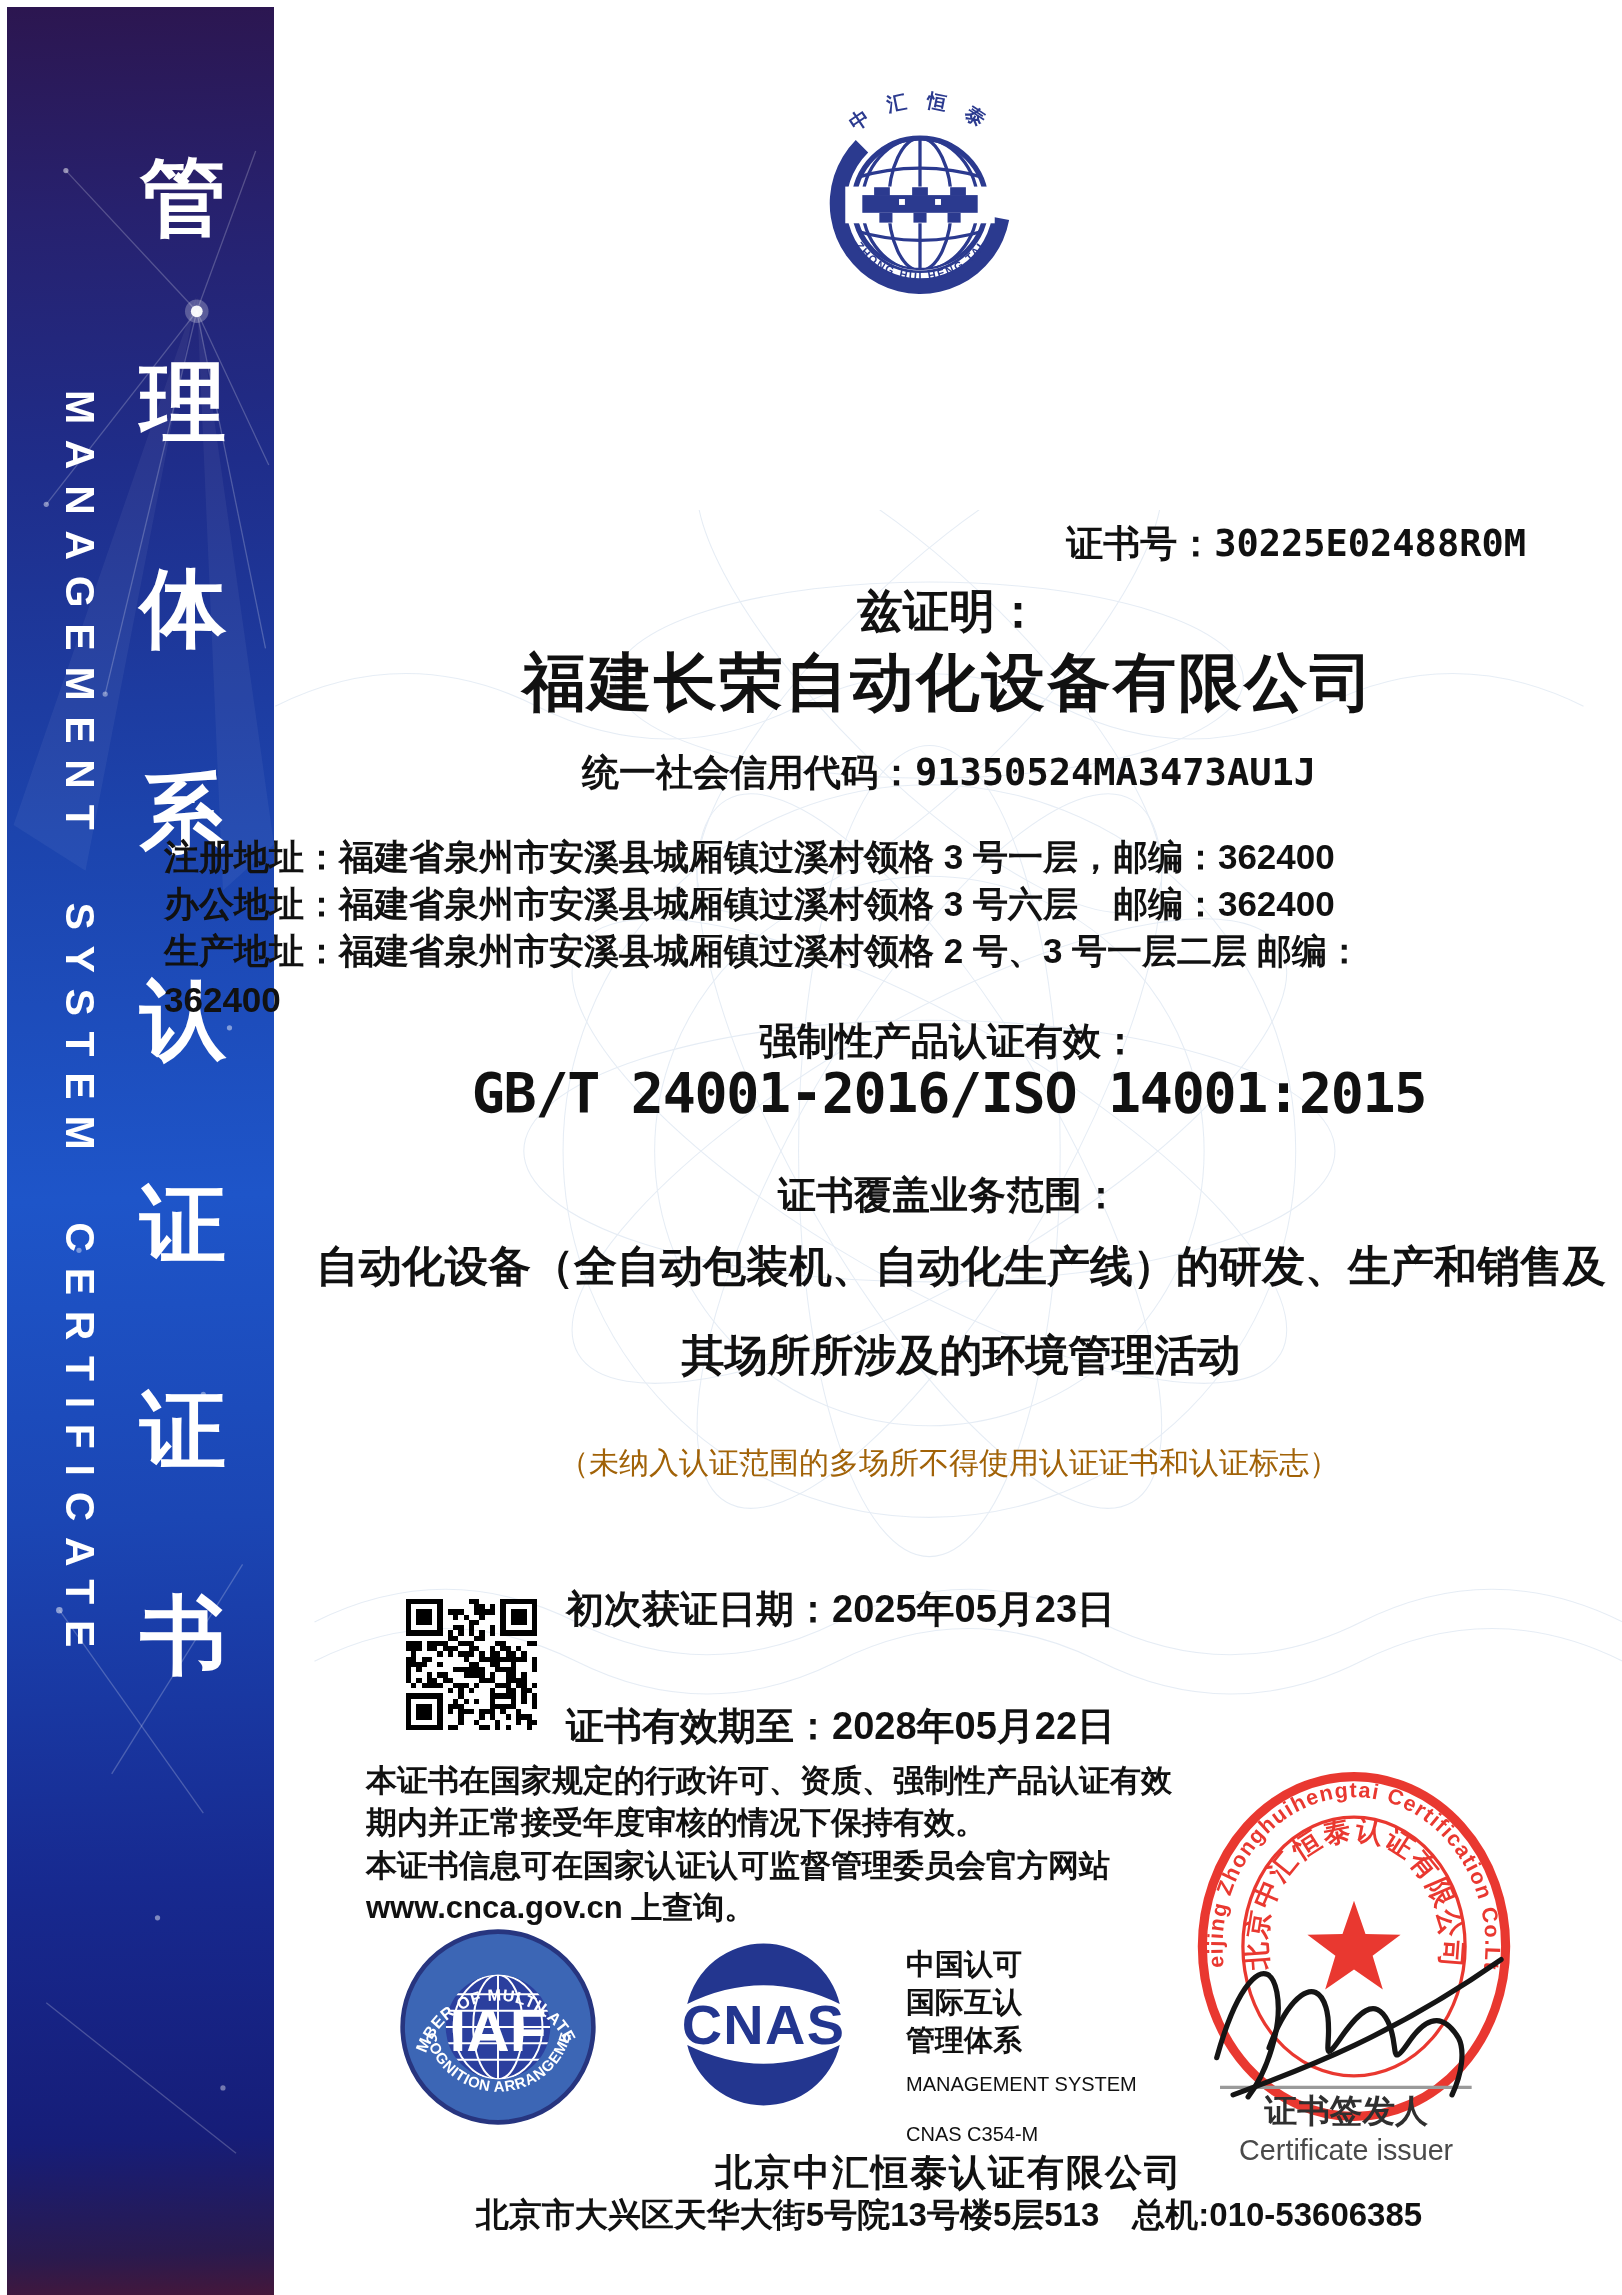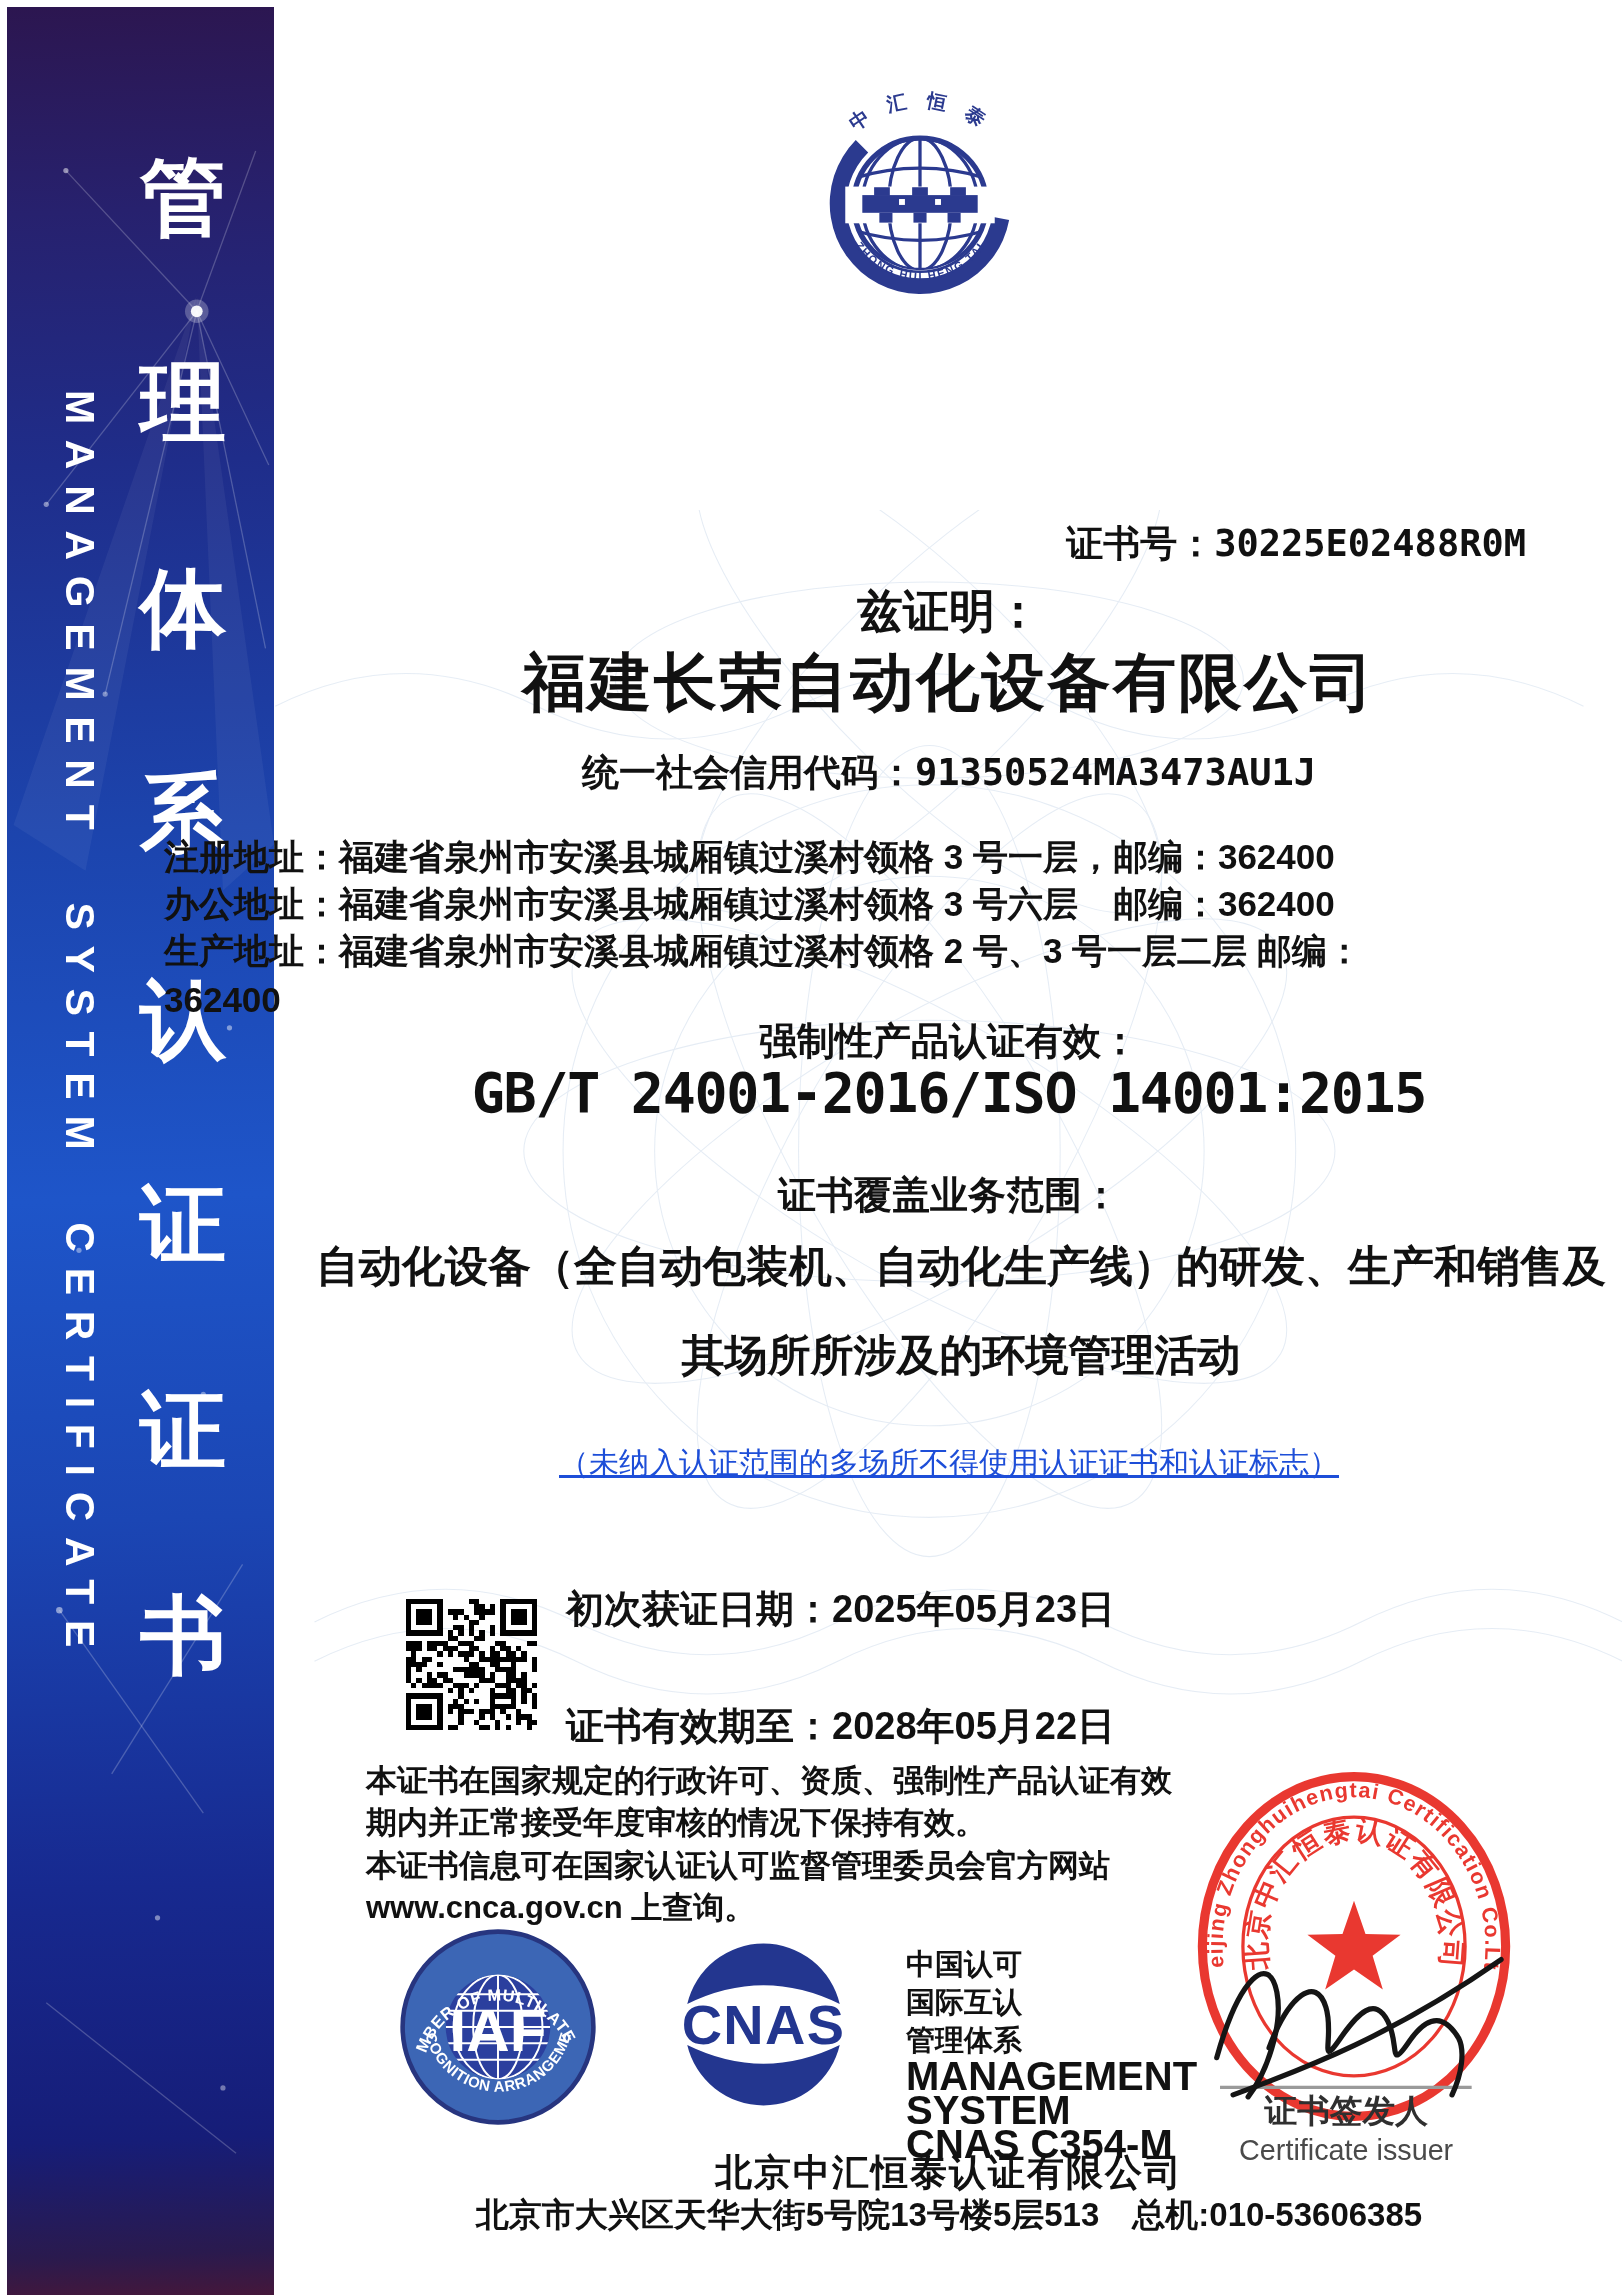--- a/index.html
+++ b/index.html
@@ -33,38 +33,38 @@
   #credit{top:748px;font-size:37px;font-weight:bold;}
   #credit .num{font-family:"DejaVu Sans Mono",monospace;}
   .addr{position:absolute;left:164px;width:1341px;font-size:35px;font-weight:bold;line-height:1;}
   #addr0{top:839px;} #addr1{top:886px;} #addr2{top:933px;} #addr3{top:982px;}
   #std-intro{top:1016px;font-size:38px;font-weight:bold;}
   #std{top:1061px;font-size:55px;font-weight:bold;font-family:"DejaVu Sans Mono",monospace;letter-spacing:-1.3px;}
   #scope-intro{top:1170px;font-size:38px;font-weight:bold;}
   .scope-line{font-family:"Liberation Serif",serif;font-weight:bold;padding-left:12px;}
   #scope0{top:1238px;font-size:43px;}
   #scope1{top:1327px;font-size:43px;}
-  #note{top:1443px;font-size:30px;font-family:"Liberation Serif",serif;color:#1d4ed8;text-decoration:underline;}
+  #note{top:1443px;font-size:30px;font-family:"Liberation Serif",serif;color:#a16207;}
 
   
   #qr{position:absolute;left:406px;top:1599px;width:131px;height:131px;}
   #qr svg{width:100%;height:100%;shape-rendering:crispEdges;}
   .date-line{position:absolute;left:566px;font-size:38px;font-weight:bold;}
   #date0{top:1584px;} #date1{top:1653px;margin-top:48px;}
 
   
   .disc{position:absolute;left:366px;width:851px;font-size:31px;font-weight:bold;line-height:1;}
   #disc0{top:1765px;} #disc1{top:1807px;} #disc2{top:1850px;} #disc3{top:1892px;}
 
   
   #iaf{position:absolute;left:400px;top:1929px;width:196px;height:196px;}
   #cnas{position:absolute;left:654px;top:1936px;width:219px;height:177px;}
   #accr-text{position:absolute;left:906px;top:1945px;width:308px;}
   #accr-text .cnline{font-size:29px;font-weight:bold;line-height:38px;}
-  #accr-text .enline{font-size:40px;font-weight:700;line-height:34px;font-family:"Liberation Sans",sans-serif;}
+  #accr-text .enline{font-size:20px;font-weight:400;line-height:50px;font-family:"Liberation Sans",sans-serif;}
 
   
   #stamp{position:absolute;left:1171px;top:1760px;width:366px;height:409px;}
 
   
   #footer-company{top:2148px;font-size:37px;font-weight:bold;letter-spacing:2px;}
   #footer-addr{top:2193px;font-size:33px;font-weight:bold;}
 </style>
 </head>
 <body>

